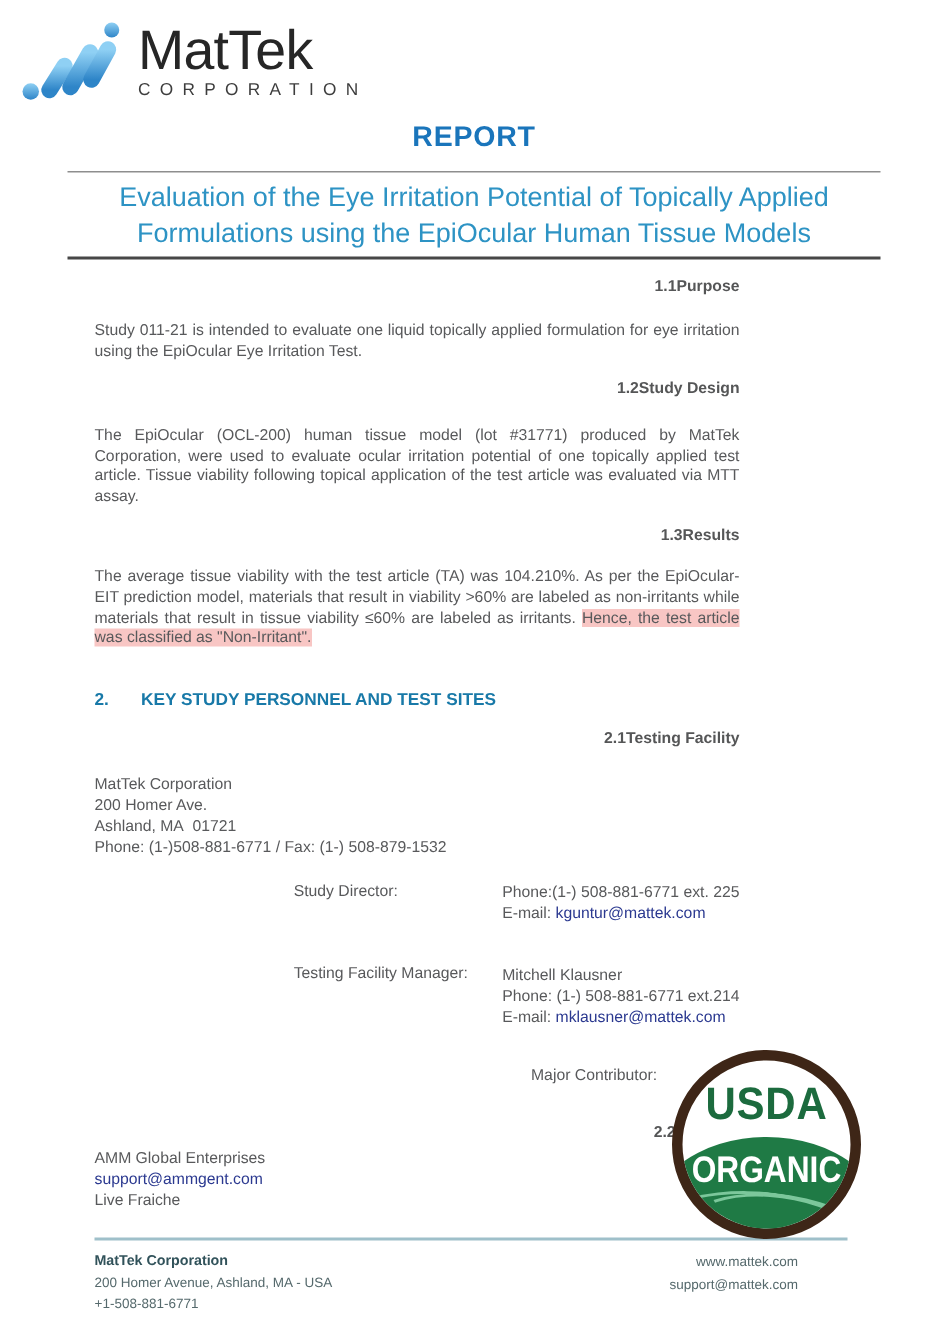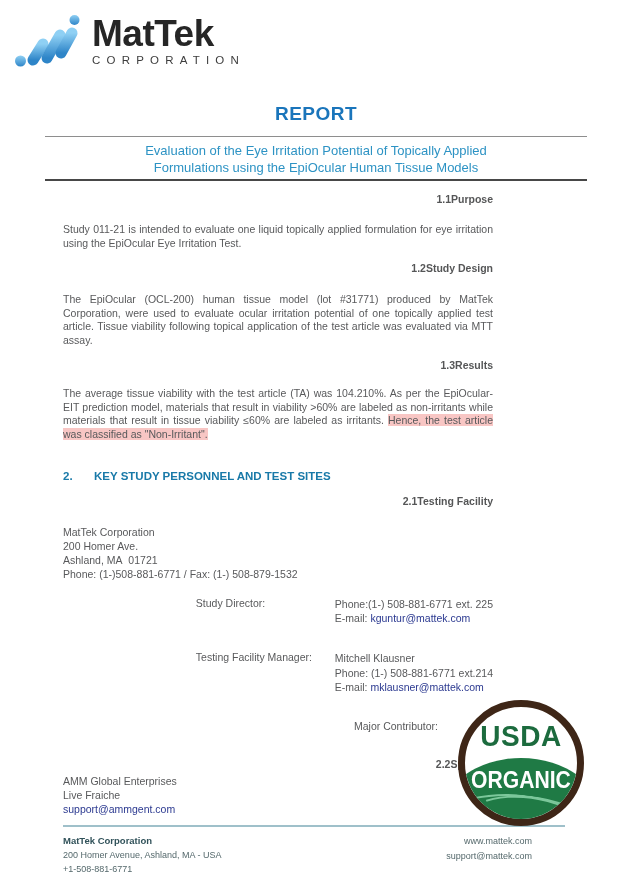--- a/index.html
+++ b/index.html
@@ -19,43 +19,43 @@
     left: 14px;
     display: flex;
     align-items: center;
     gap: 12px;
   }
   .brand-text { display: flex; flex-direction: column; }
   .brand-name {
     font-size: 37px;
     line-height: 38px;
     color: #262626;
-    font-weight: 700;
+    font-weight: 400;
     letter-spacing: -0.5px;
   }
   .brand-sub {
     font-size: 11.5px;
     letter-spacing: 6.2px;
     color: #3d3d3d;
     margin-top: 1px;
   }
   .report-label {
-    padding-top: 103px;
+    padding-top: 81px;
     text-align: center;
     font-size: 19px;
     font-weight: bold;
     letter-spacing: 0.5px;
     color: #1a75bb;
   }
   
   .rule-top   { margin: 11px 45px 0 45px; border-top: 1px solid #8e8e8e; }
   .doc-title  {
     margin: 5px 45px 3px 45px;
     text-align: center;
-    font-size: 13px;
+    font-size: 18px;
     line-height: 1.32;
     color: #2d93c4;
   }
   .rule-bottom { margin: 2px 45px 0 45px; border-top: 2px solid #474747; }
   
   .content {
     margin: 6px 0 0 63px;
     width: 430px;
     font-size: 10.5px;
     line-height: 1.3;
@@ -86,21 +86,21 @@
   .contact-label { width: 139px; flex: none; }
   .contact-value { line-height: 1.35; }
   .email-link {
     color: #2b3990;
     cursor: pointer;
   }
   .sponsor-block { margin-top: 4px; line-height: 1.33; }
   
   .seal {
     position: absolute;
-    left: 458px;
+    left: 448px;
     top: 700px;
     width: 126px;
     height: 126px;
     box-sizing: border-box;
     border: 7px solid #3e2617;
     border-radius: 50%;
     background: #ffffff;
     overflow: hidden;
     z-index: 5;
   }
@@ -249,22 +249,22 @@
 
     <div class="contact-row gap">
       <div class="contact-label">Major Contributor:</div>
     </div>
 
     <div class="subheading" style="margin-top:24px">
       <span class="hnum">2.2</span><span>Sponsor</span>
     </div>
     <div class="sponsor-block">
       <div>AMM Global Enterprises</div>
+      <div><a class="email-link">support@ammgent.com</a></div>
       <div>Live Fraiche</div>
-      <div><a class="email-link">support@ammgent.com</a></div>
     </div>
 
   </div>
 
   <div class="seal">
     <div class="seal-usda">USDA</div>
     <div class="seal-green"></div>
     <div class="seal-arc arc1"></div>
     <div class="seal-arc arc2"></div>
     <div class="seal-organic">ORGANIC</div>

